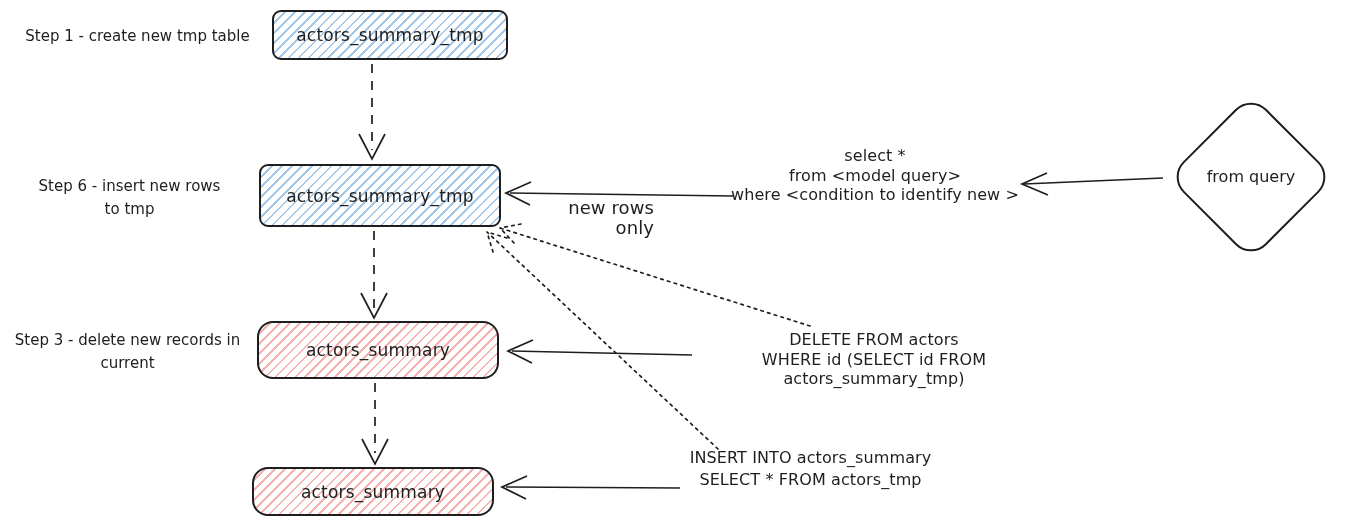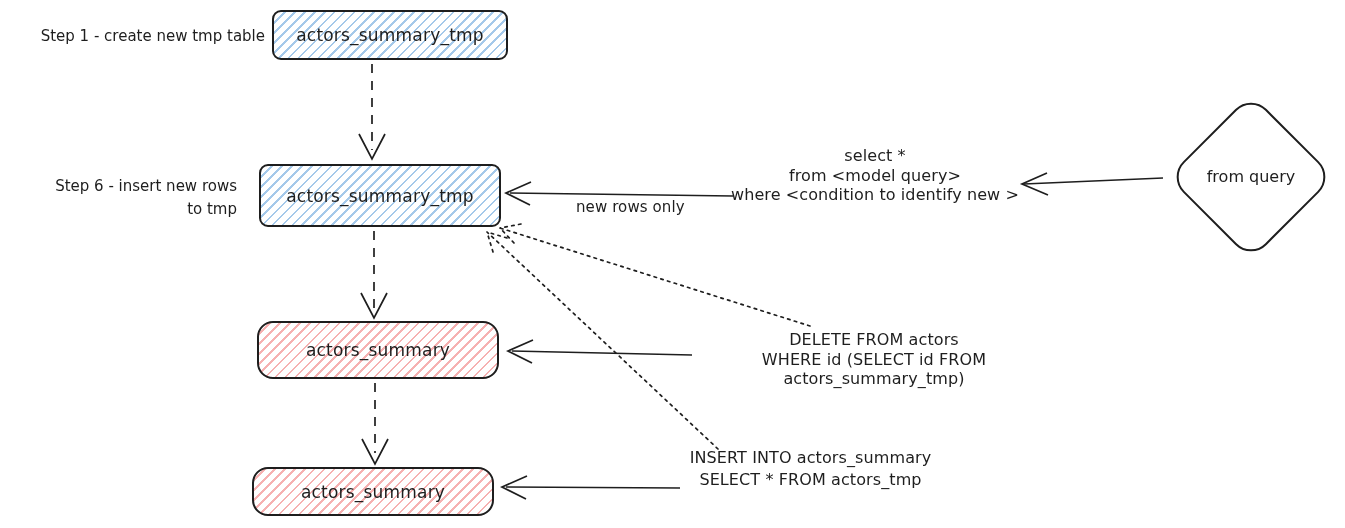--- a/index.html
+++ b/index.html
@@ -43,21 +43,21 @@
   }
   .diamond-label{
     position:absolute;
     left:1178px;top:167px;
     width:146px;
     text-align:center;
     font-size:16px;
   }
   .step-label{
     position:absolute;
-    text-align:right;
+    text-align:center;
     font-size:15px;
     line-height:23px;
     white-space:pre-line;
   }
   .annotation{
     position:absolute;
     font-size:16px;
     line-height:19.5px;
     white-space:pre-line;
     text-align:center;
@@ -65,33 +65,35 @@
   }
   #step1-label{left:10px;top:25px;width:255px;}
   #step2-label{left:22px;top:175px;width:215px;}
   #step3-label{left:5px;top:329px;width:245px;}
   #step4-label{left:28px;top:468px;width:210px;}
   #box1{left:272px;top:10px;width:236px;height:50px;}
   #box2{left:259px;top:164px;width:242px;height:63px;}
   #box3{left:257px;top:321px;width:242px;height:58px;}
   #box4{left:252px;top:467px;width:242px;height:49px;}
   #select-query{left:725px;top:146px;width:300px;}
-  #new-rows-only{left:576px;top:198px;width:130px;text-align:left;font-size:15px;}
+  #new-rows-only{left:524px;top:198px;width:130px;text-align:right;font-size:18px;}
   #delete-query{left:680px;top:330px;width:388px;}
   #insert-query{left:678px;top:447px;width:265px;line-height:22px;}
   svg.overlay{position:absolute;left:0;top:0;pointer-events:none;}
 </style>
 </head>
 <body>
 
 <div class="canvas">
 
   <div class="step-label" id="step1-label">Step 1 - create new tmp table</div>
   <div class="step-label" id="step2-label">Step 6 - insert new rows
 to tmp</div>
+  <div class="step-label" id="step3-label">Step 3 - delete new records in
+current</div>
 
   <div class="node hatch-blue" id="box1">
     <span>actors_summary_tmp</span>
   </div>
   <div class="node hatch-blue" id="box2">
     <span>actors_summary_tmp</span>
   </div>
   <div class="node hatch-red" id="box3">
     <span>actors_summary</span>
   </div>

